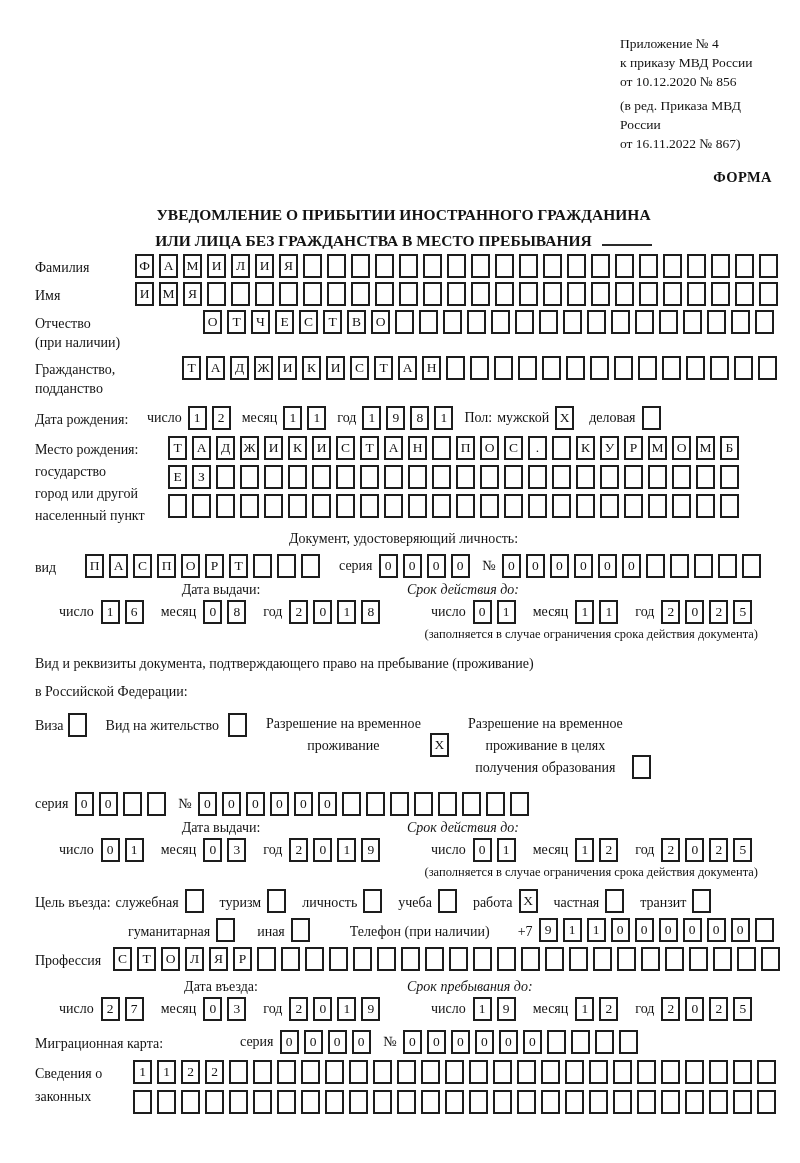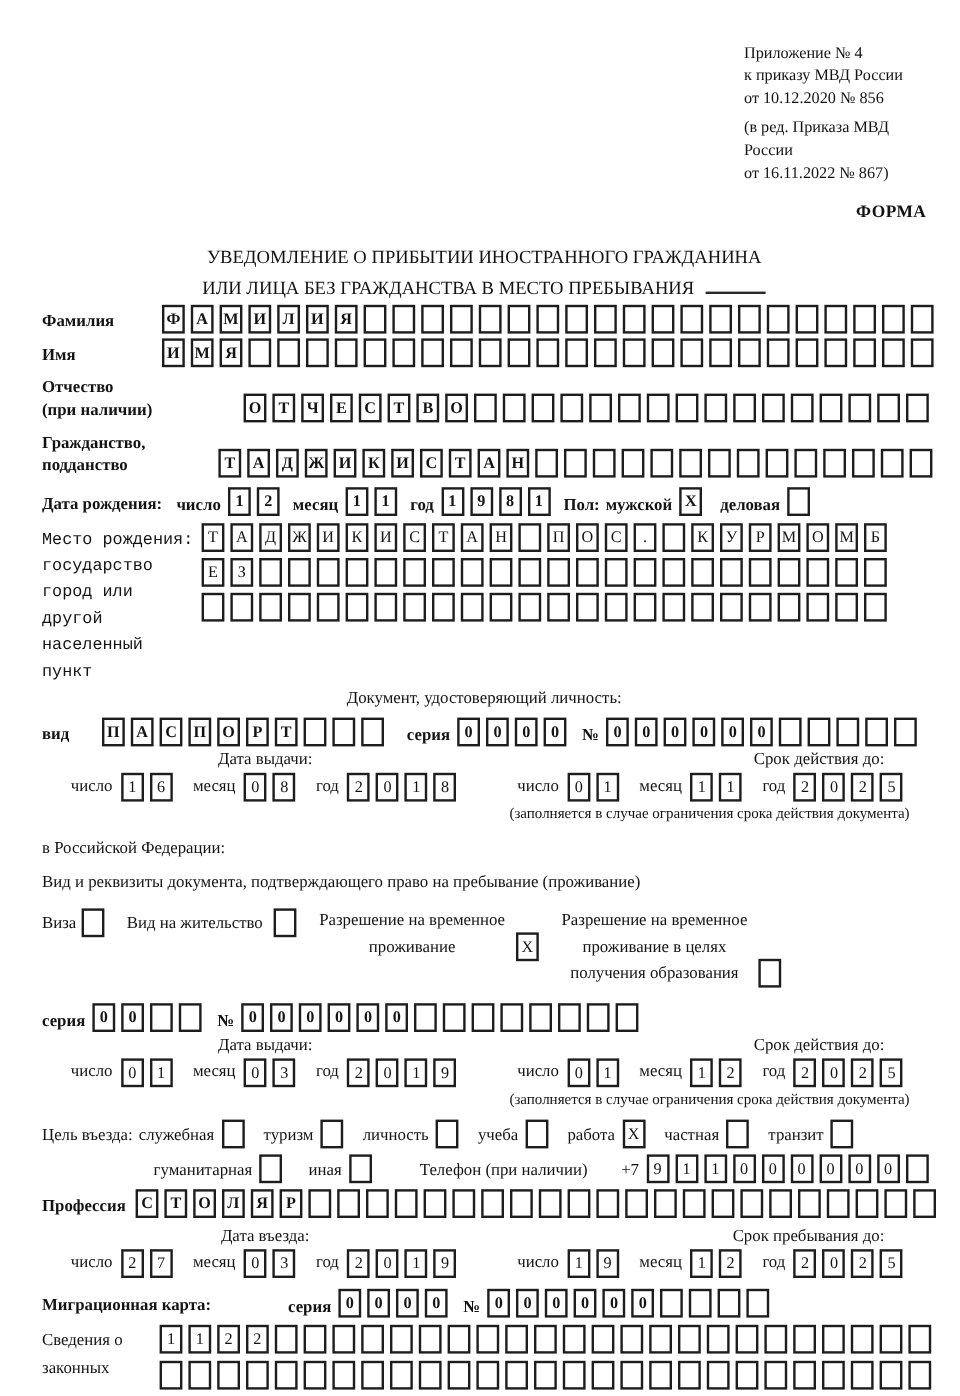--- a/index.html
+++ b/index.html
@@ -6,45 +6,45 @@
   body { margin:0; background:#ffffff; }
   .page {
     position:relative; width:800px; height:1163px;
     padding:34px 28px 14px 35px;
     font-family:"Liberation Serif", serif;
     color:#131313; font-size:14px; background:#fff; overflow:hidden;
   }
   .appendix { margin-left:585px; font-size:13.5px; line-height:19px; }
   .appendix .gap { margin-top:5px; }
   .forma { text-align:right; font-weight:bold; font-size:14.5px; margin-top:16px; letter-spacing:0.4px; }
-  .title { text-align:center; font-weight:normal; font-size:15.5px; line-height:26px; margin-top:16px; }
+  .title { text-align:center; font-weight:bold; font-size:15.5px; line-height:26px; margin-top:16px; }
   .title-underline { display:inline-block; width:50px; height:13px; border-bottom:2px solid #2a2a2a; margin-left:10px; }
   .sec-heading { font-weight:bold; font-size:14px; letter-spacing:0.2px; margin-top:24px; margin-bottom:20px; }
 
-  .row { display:flex; align-items:flex-end; margin-bottom:4px;font-weight:bold; }
+  .row { display:flex; align-items:flex-start; margin-bottom:4px; }
   .lab { flex:none; line-height:19px; padding-top:4px; }
   .lw100 { width:100px; } .lw168 { width:168px; } .lw147 { width:147px; } .lw50 { width:50px; } .lw78 { width:78px; } .lw112 { width:112px; } .lw150 { width:150px; }
   .il { flex:none; padding-top:4px; }
   .cells { flex:none; white-space:nowrap; font-size:0; }
   .cell {
     display:inline-block; width:19px; height:24px; border:2px solid #1d1d1d;
     margin-right:5px; text-align:center; font-size:13.5px; line-height:19px;
     vertical-align:top; background:#fff; font-family:"Liberation Serif", serif;
   }
   .mr6 { margin-right:6px; } .ml8 { margin-left:8px; } .ml14 { margin-left:14px; }
 
   .bp-block { display:flex; margin-top:6px; }
-  .bp-label { flex:none; width:133px; line-height:22px; padding-top:3px;font-family:Liberation Mono, monospace; }
+  .bp-label { flex:none; width:133px; line-height:22px; padding-top:3px; }
   .bp-rows .cells { display:block; margin-bottom:5px; }
 
   .doc-heading { text-align:center; font-weight:normal; font-size:14px; margin:4px 0 7px; }
 
   .dp-heads { display:flex; margin-bottom:2px; }
   .dp-heads .h1 { width:372px; text-align:center; }
-  .dp-heads .h2 { width:330px; text-align:right; }
+  .dp-heads .h2 { width:330px; text-align:left;font-style:italic; }
   .dp-row { display:flex; padding-left:24px; }
   .dgroup { display:flex; width:372px; }
   .dgroup.right { width:auto; }
   .dgroup .il { margin-right:7px; }
   .dgroup .cells { margin-right:12px; }
   .dp-note { font-size:12.5px; text-align:right; padding-right:14px; margin:3px 0 9px; }
   .dp-plain { margin-bottom:9px; }
 
   .res-line { line-height:25px; margin-top:3px; }
   .opts { display:flex; align-items:flex-start; margin:9px 0 13px; }
@@ -159,22 +159,22 @@
       <span class="il">число</span>
       <span class="cells"><span class="cell">0</span><span class="cell">1</span></span>
       <span class="il">месяц</span>
       <span class="cells"><span class="cell">1</span><span class="cell">1</span></span>
       <span class="il">год</span>
       <span class="cells"><span class="cell">2</span><span class="cell">0</span><span class="cell">2</span><span class="cell">5</span></span>
     </span>
   </div>
   <div class="dp-note">(заполняется в случае ограничения срока действия документа)</div>
 
+  <div class="res-line">Вид и реквизиты документа, подтверждающего право на пребывание (проживание)</div>
   <div class="res-line">в Российской Федерации:</div>
-  <div class="res-line">Вид и реквизиты документа, подтверждающего право на пребывание (проживание)</div>
 
   <div class="opts">
     <span class="opt">
       <span class="txt">Виза</span>
       <span class="cells" style="margin-left:4px;"><span class="cell"></span></span>
     </span>
     <span class="opt">
       <span class="txt">Вид на жительство</span>
       <span class="cells"><span class="cell"></span></span>
     </span>

